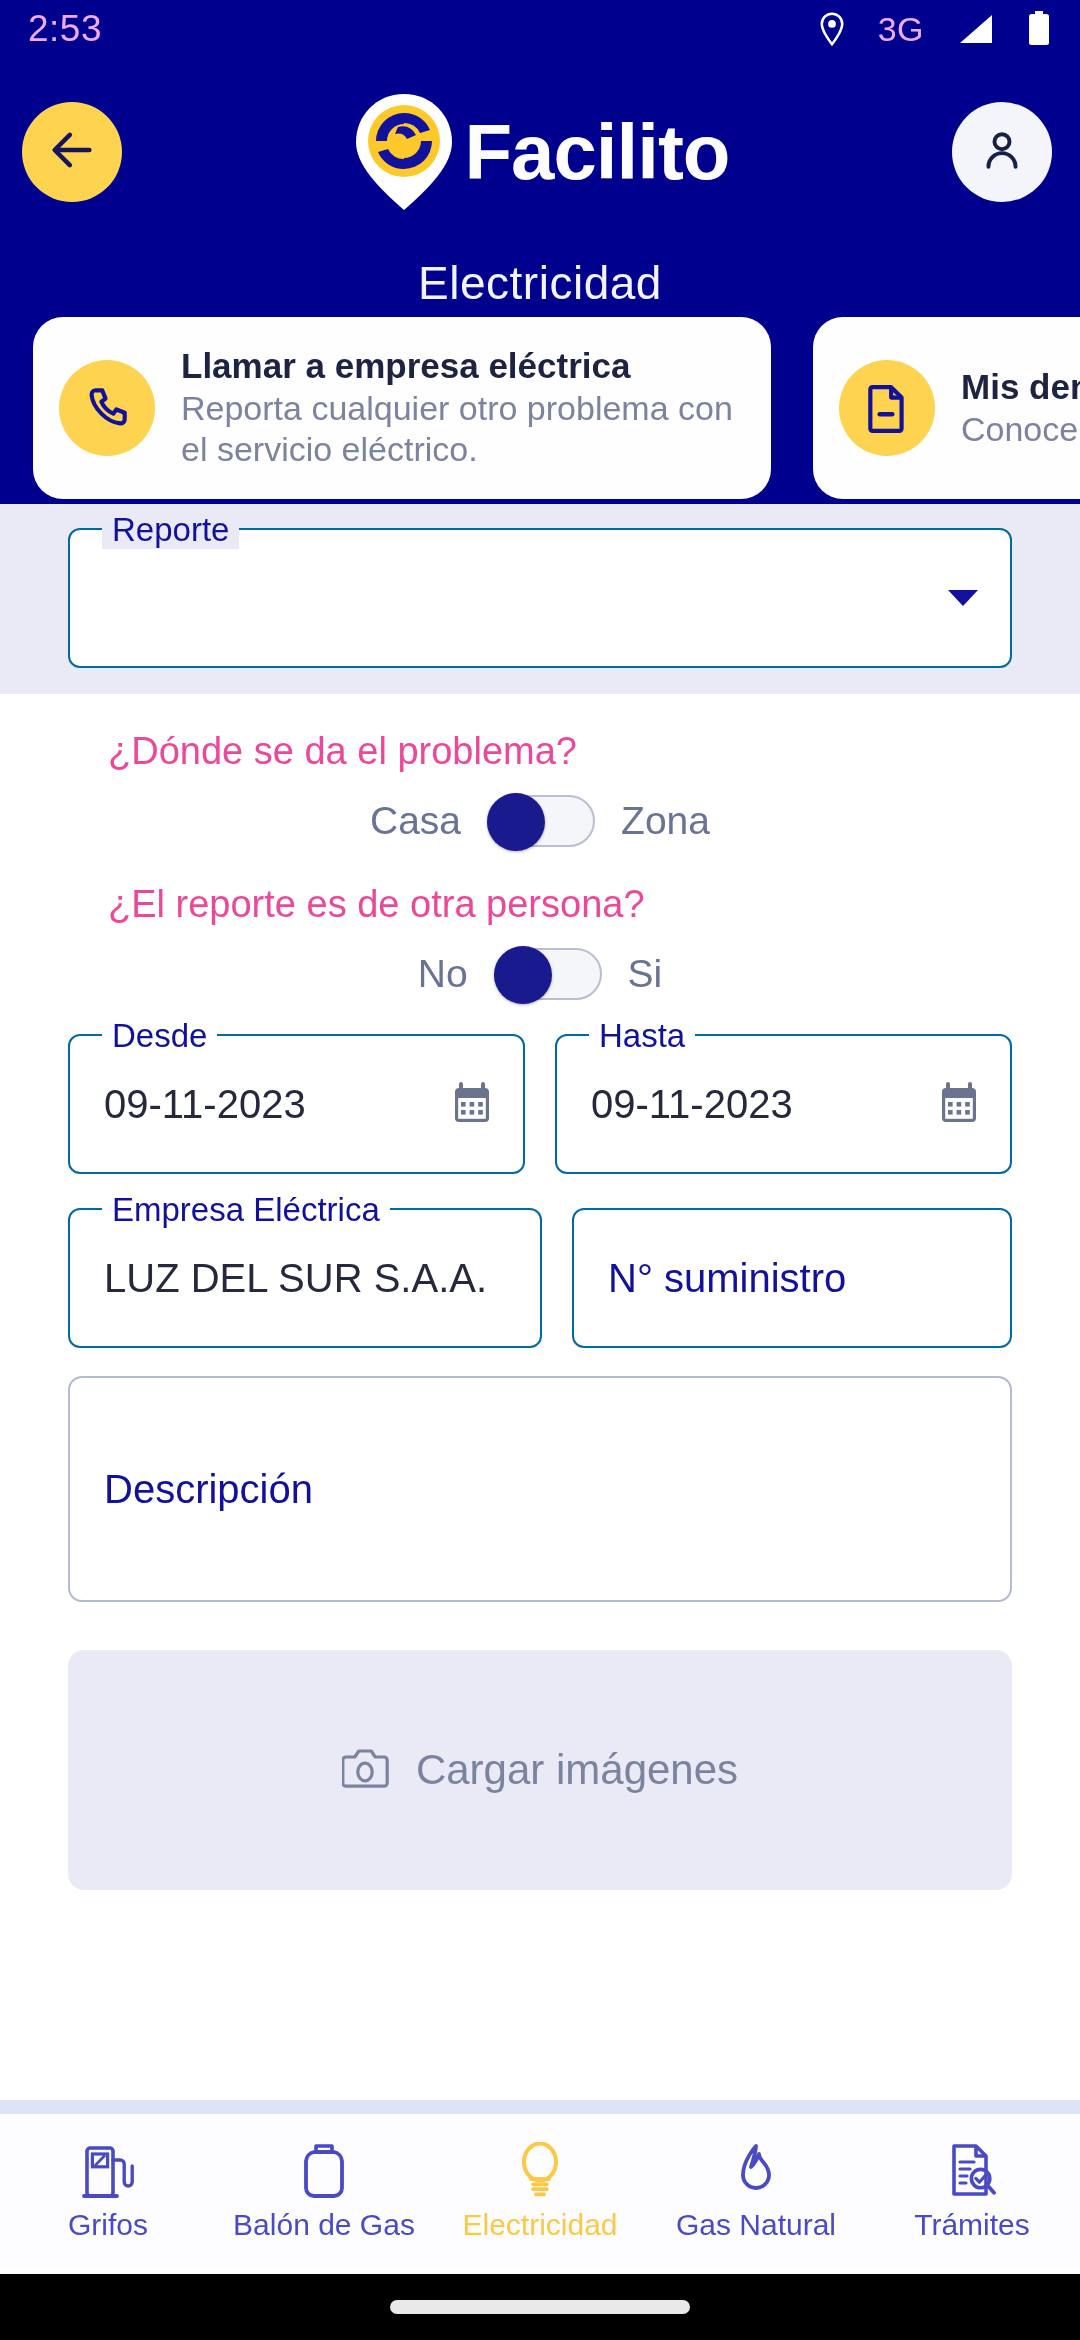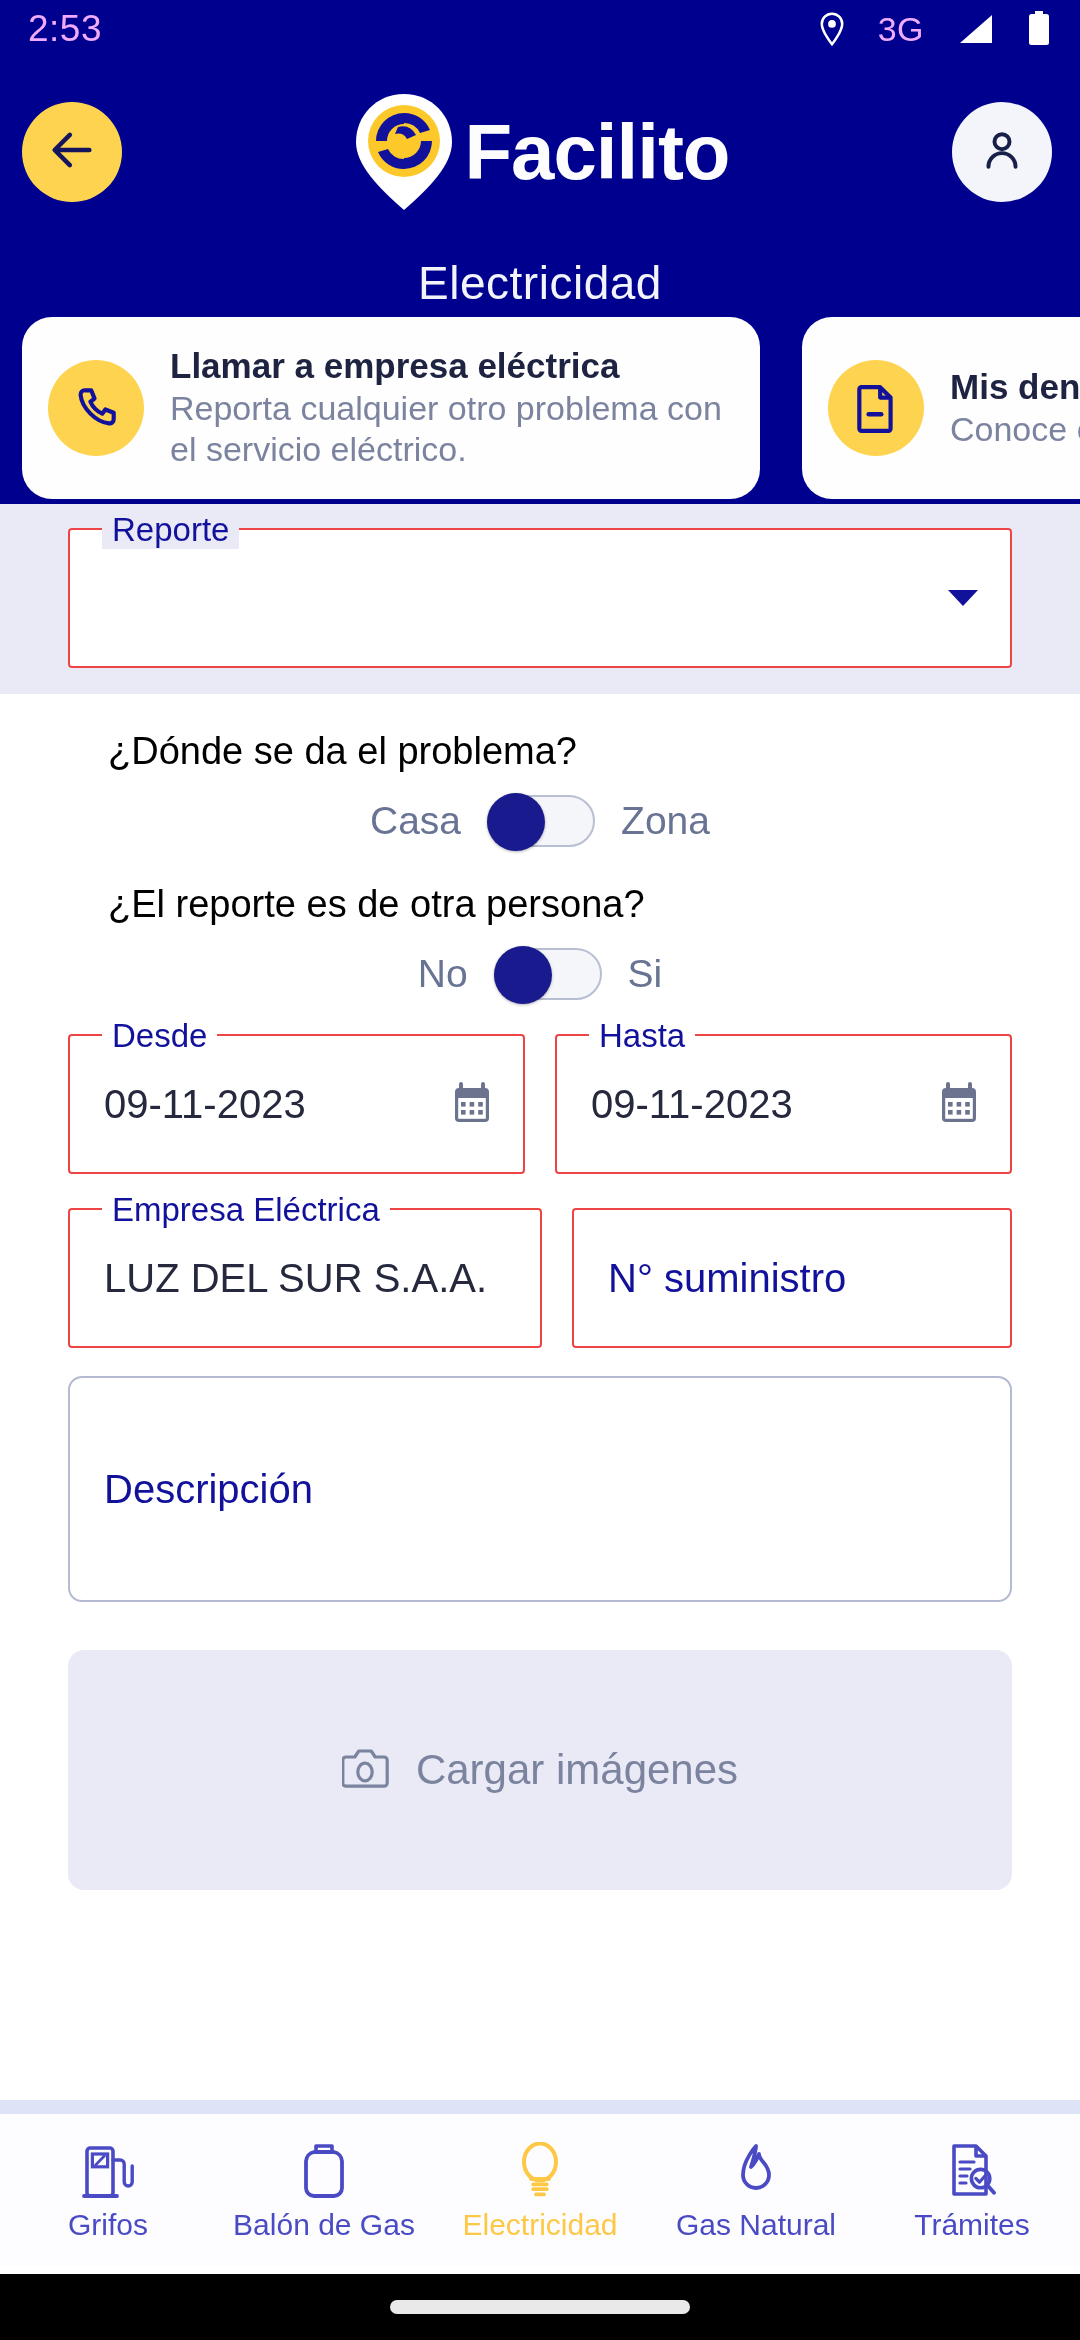--- a/index.html
+++ b/index.html
@@ -46,21 +46,21 @@
     letter-spacing: -1px; line-height: 1;
   }
   .page-title {
     text-align: center; color: #f2f3fb; font-size: 46px;
     font-weight: 400; margin-top: 10px; letter-spacing: .5px;
   }
 
   
   .cards-strip {
     position: absolute; top: 310px; left: 0; width: 1080px; height: 196px;
-    display: flex; align-items: center; gap: 42px; padding-left: 22px;
+    display: flex; align-items: center; gap: 42px; padding-left: 33px;
     overflow: hidden;
   }
   .action-card {
     flex: 0 0 auto; width: 738px; height: 182px;
     background: #fefeff; border-radius: 30px;
     display: flex; align-items: center; gap: 26px; padding: 0 26px;
   }
   .card-icon {
     flex: 0 0 auto; width: 96px; height: 96px; border-radius: 50%;
     background: #fed34f; display: flex; align-items: center; justify-content: center;
@@ -77,21 +77,21 @@
 
   
   .body-scroll {
     position: absolute; top: 504px; left: 0; width: 1080px; height: 1596px;
     background: #ffffff; overflow: hidden;
   }
   .lav-band { background: #e9eaf6; padding: 24px 0 26px; }
 
   
   .field {
-    position: relative; border: 2px solid #ef4444; border-radius: 4px;
+    position: relative; border: 2px solid #0369a1; border-radius: 12px;
     background: #fff; height: 140px;
   }
   .field .notch-label {
     position: absolute; top: -19px; left: 32px; padding: 0 10px;
     background: #e9eaf6; color: #11119b; font-size: 33px; line-height: 38px;
   }
   .field.on-white .notch-label { background: #ffffff; }
   .field .value {
     position: absolute; left: 34px; top: 50%; transform: translateY(-50%);
     color: #26293e; font-size: 40px; white-space: nowrap;
@@ -101,21 +101,21 @@
     color: #11119b; font-size: 40px; white-space: nowrap;
   }
   .field .trail {
     position: absolute; right: 30px; top: 50%; transform: translateY(-50%);
     display: flex; align-items: center;
   }
 
   .wrap { padding: 0 68px; }
 
   .section-q {
-    color: #000000; font-size: 38px; margin: 36px 0 0 40px;
+    color: #ec4899; font-size: 38px; margin: 36px 0 0 40px;
   }
   .toggle-row {
     display: flex; align-items: center; justify-content: center;
     gap: 26px; margin-top: 22px;
   }
   .toggle-label { color: #697394; font-size: 39px; }
   .switch {
     width: 108px; height: 52px; border-radius: 26px;
     background: #f5f6fa; border: 2px solid #b9bfd2; position: relative;
   }

